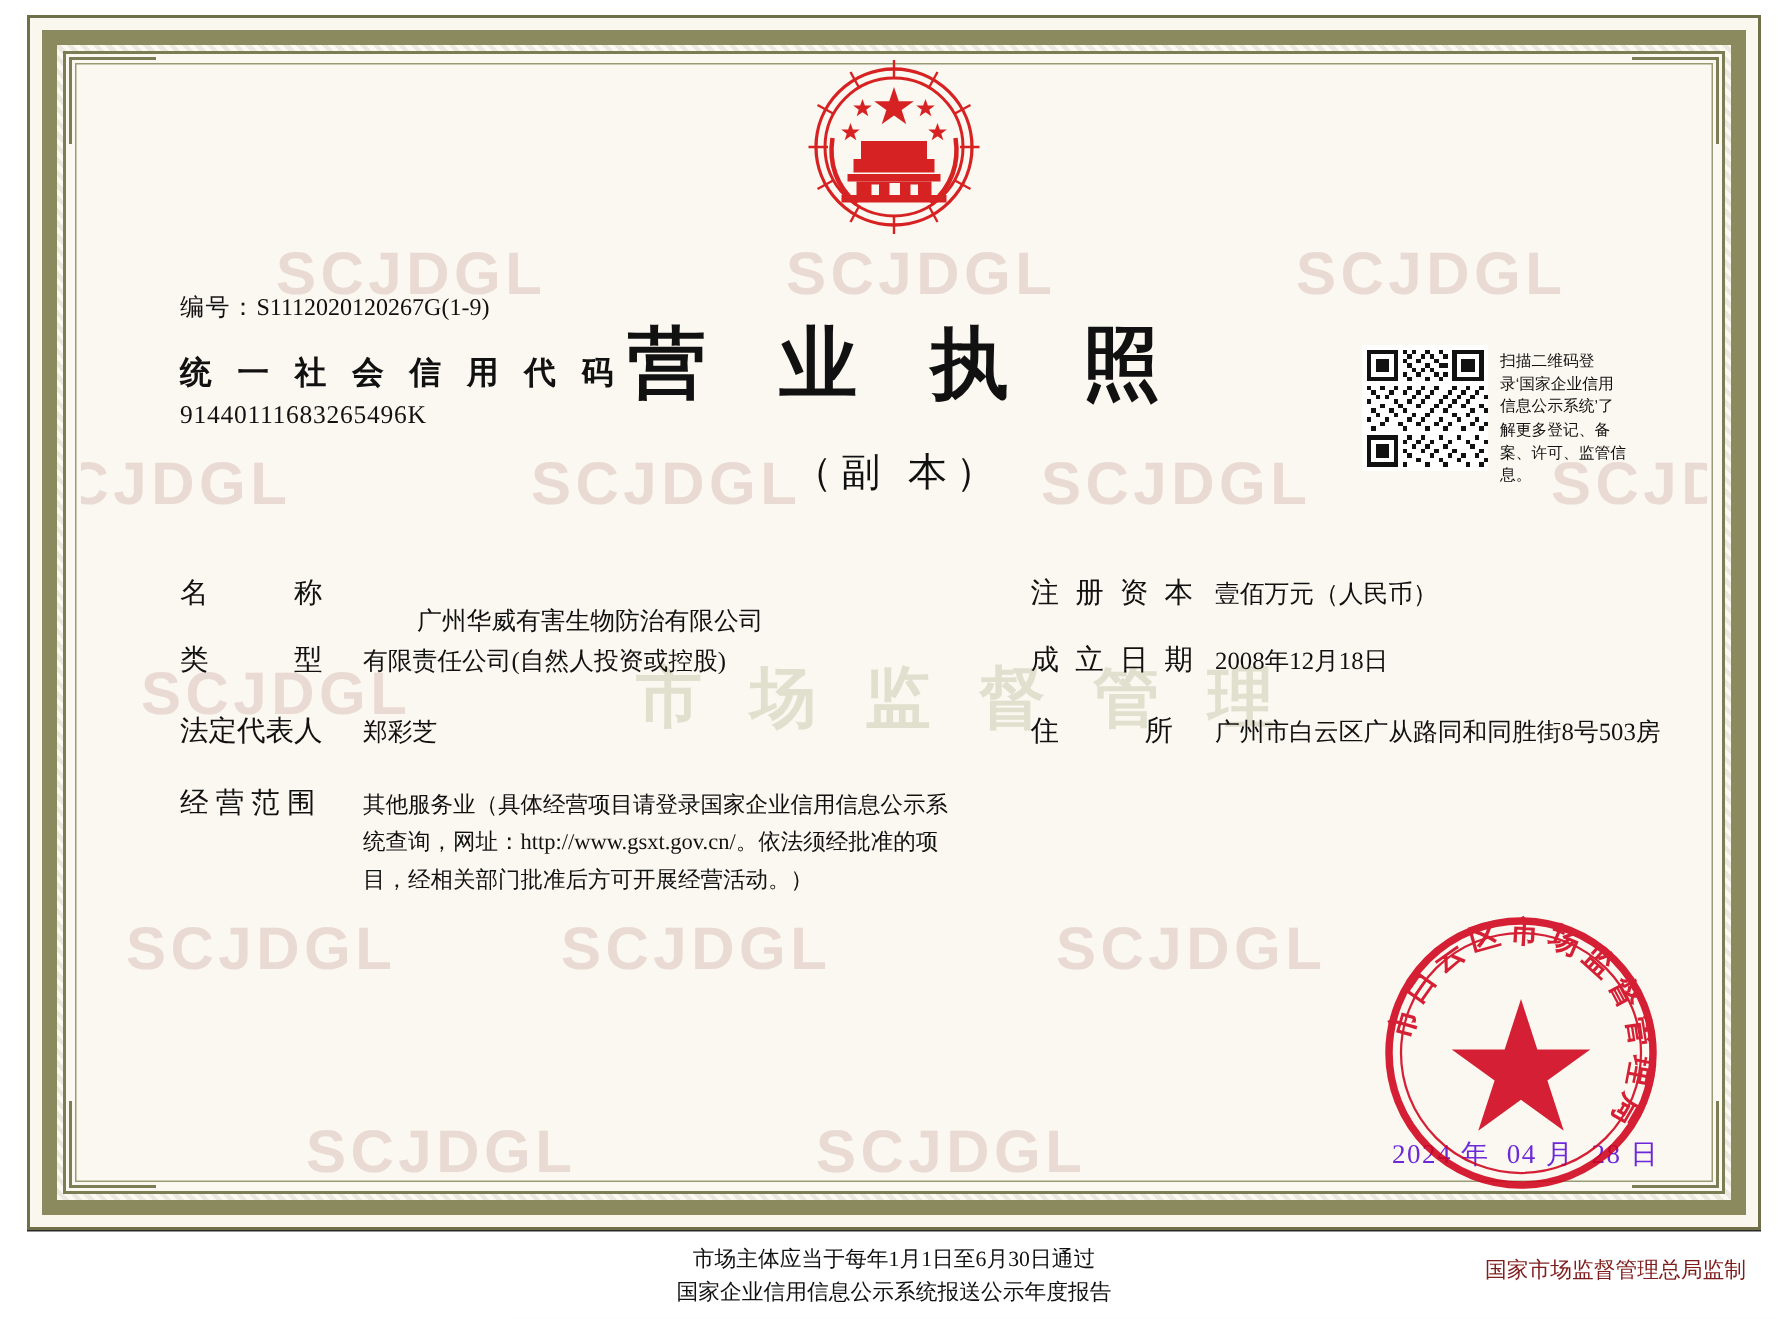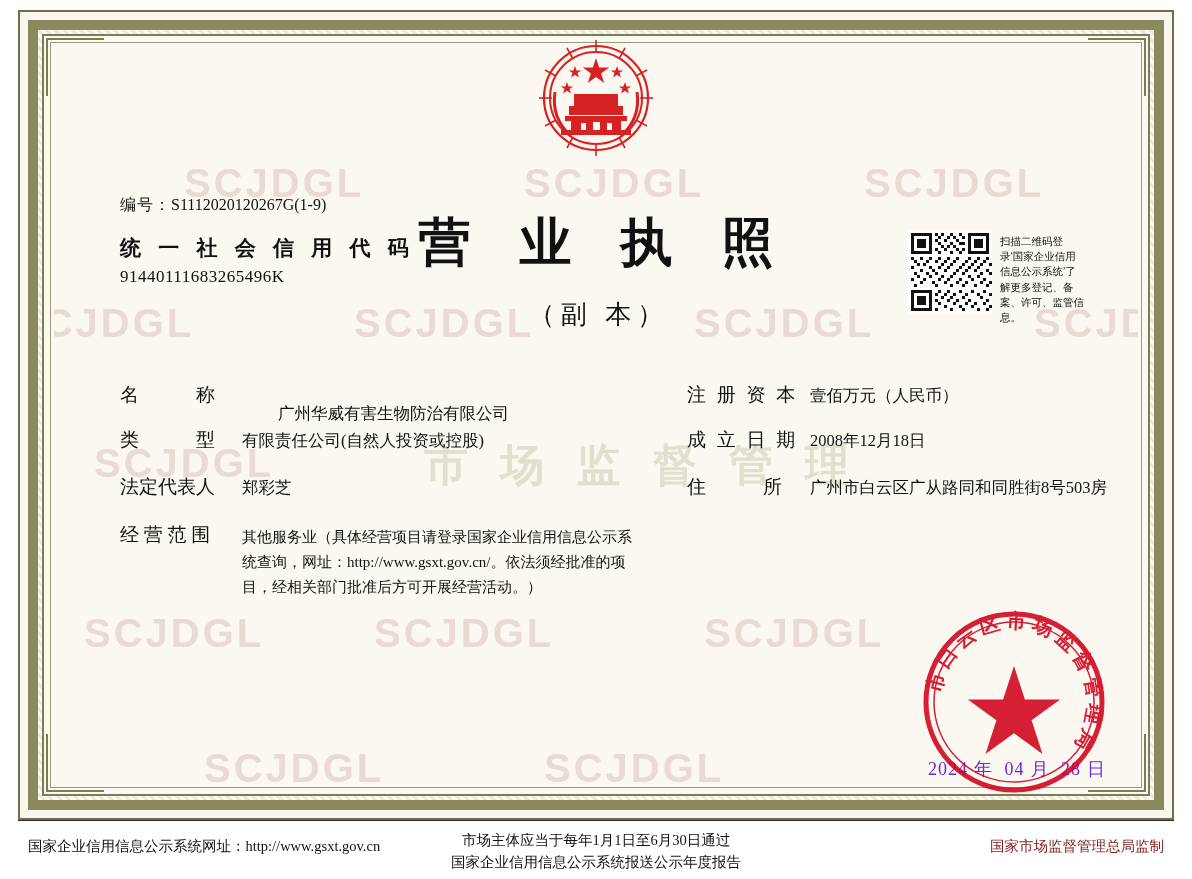--- a/index.html
+++ b/index.html
@@ -538,21 +538,18 @@
       <circle cx="98" cy="98" r="80" fill="none" stroke="#d0021b" stroke-width="1.5"></circle>
       <text font-family="'Liberation Serif', serif" font-size="20" font-weight="bold" fill="#d0021b" letter-spacing="5">
         <textPath href="#sealArc" startOffset="26%" text-anchor="middle">广州市白云区市场监督管理局</textPath>
       </text>
       <polygon fill="#d0021b" points="98,62 108.9,95.6 144.2,95.6 115.6,116.3 126.5,149.9 98,129.2 69.5,149.9 80.4,116.3 51.8,95.6 87.1,95.6"></polygon>
     </svg>
   </div>
 </div>
 
 <div class="footer">
-  <div class="footer-left">
-    <span>国家企业信用信息公示系统网址：</span><span class="url">http://www.gsxt.gov.cn</span>
-  </div>
   <div class="footer-center">
     <div>市场主体应当于每年1月1日至6月30日通过</div>
     <div>国家企业信用信息公示系统报送公示年度报告</div>
   </div>
   <div class="footer-right">国家市场监督管理总局监制</div>
 </div>
 
 </body></html>

